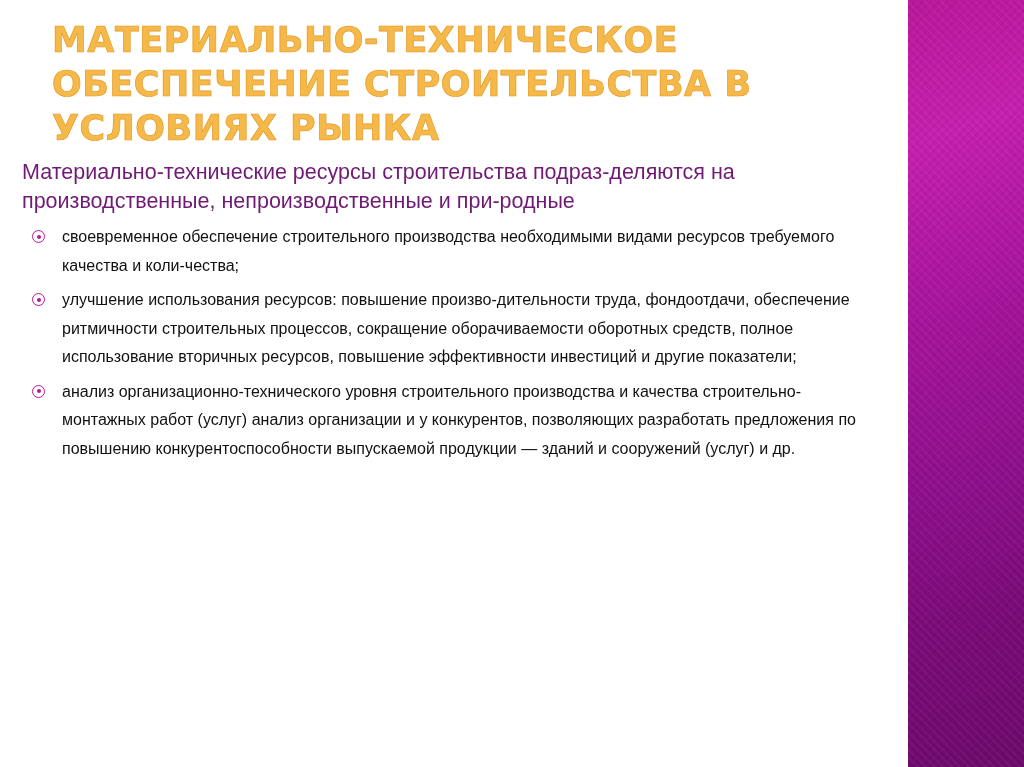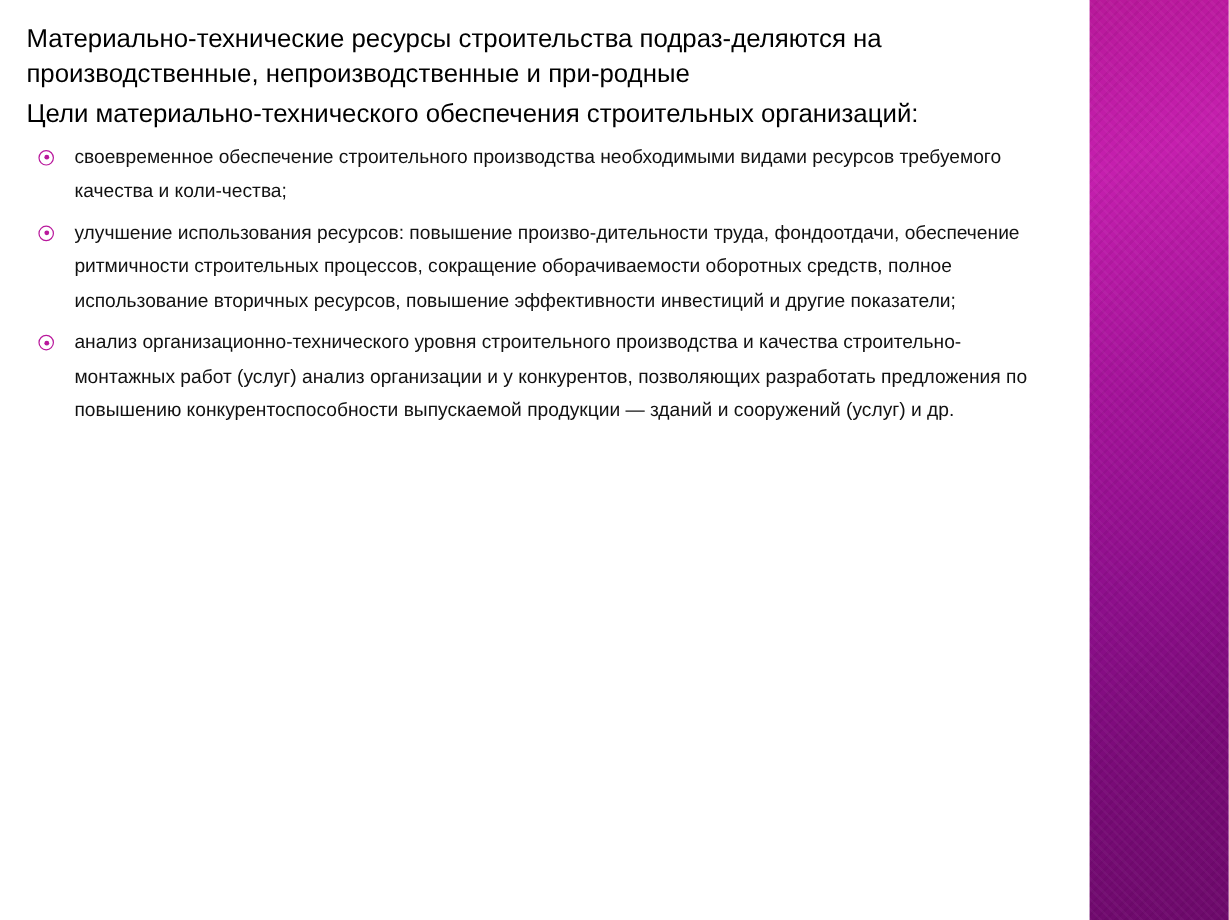--- a/index.html
+++ b/index.html
@@ -58,21 +58,21 @@
     -webkit-text-stroke: 0.6px #e2972a;
     text-shadow:
       1px 1px 0 #ffffff,
       -0.5px -0.5px 0 #ffd98a;
     margin: 0 0 8px 34px;
     max-width: 700px;
   }
   .para {
     font-size: 21.5px;
     line-height: 28.5px;
-    color: #000000;
+    color: #701a75;
     margin: 0 0 2px 0;
     padding-left: 4px;
     max-width: 880px;
   }
   .para + .para {
     margin-top: 6px;
   }
   .bullets {
     list-style: none;
     margin: 8px 0 0 0;
@@ -112,24 +112,24 @@
     display: block;
   }
 </style>
 </head>
 <body>
 
 <div class="slide">
 
   <div class="content">
 
+    <h1 class="slide-title">МАТЕРИАЛЬНО-ТЕХНИЧЕСКОЕ ОБЕСПЕЧЕНИЕ СТРОИТЕЛЬСТВА В УСЛОВИЯХ РЫНКА</h1>
 
     <p class="para">Материально-технические ресурсы строительства подраз-деляются на производственные, непроизводственные и при-родные</p>
 
-    <p class="para">Цели материально-технического обеспечения строительных организаций:</p>
 
     <ul class="bullets">
       <li class="bullet">
         <span class="bullet-marker"></span>
         <span class="bullet-text">своевременное обеспечение строительного производства необходимыми видами ресурсов требуемого качества и коли-чества;</span>
       </li>
       <li class="bullet">
         <span class="bullet-marker"></span>
         <span class="bullet-text">улучшение использования ресурсов: повышение произво-дительности труда, фондоотдачи, обеспечение ритмичности строительных процессов, сокращение оборачиваемости оборотных средств, полное использование вторичных ресурсов, повышение эффективности инвестиций и другие показатели;</span>
       </li>

